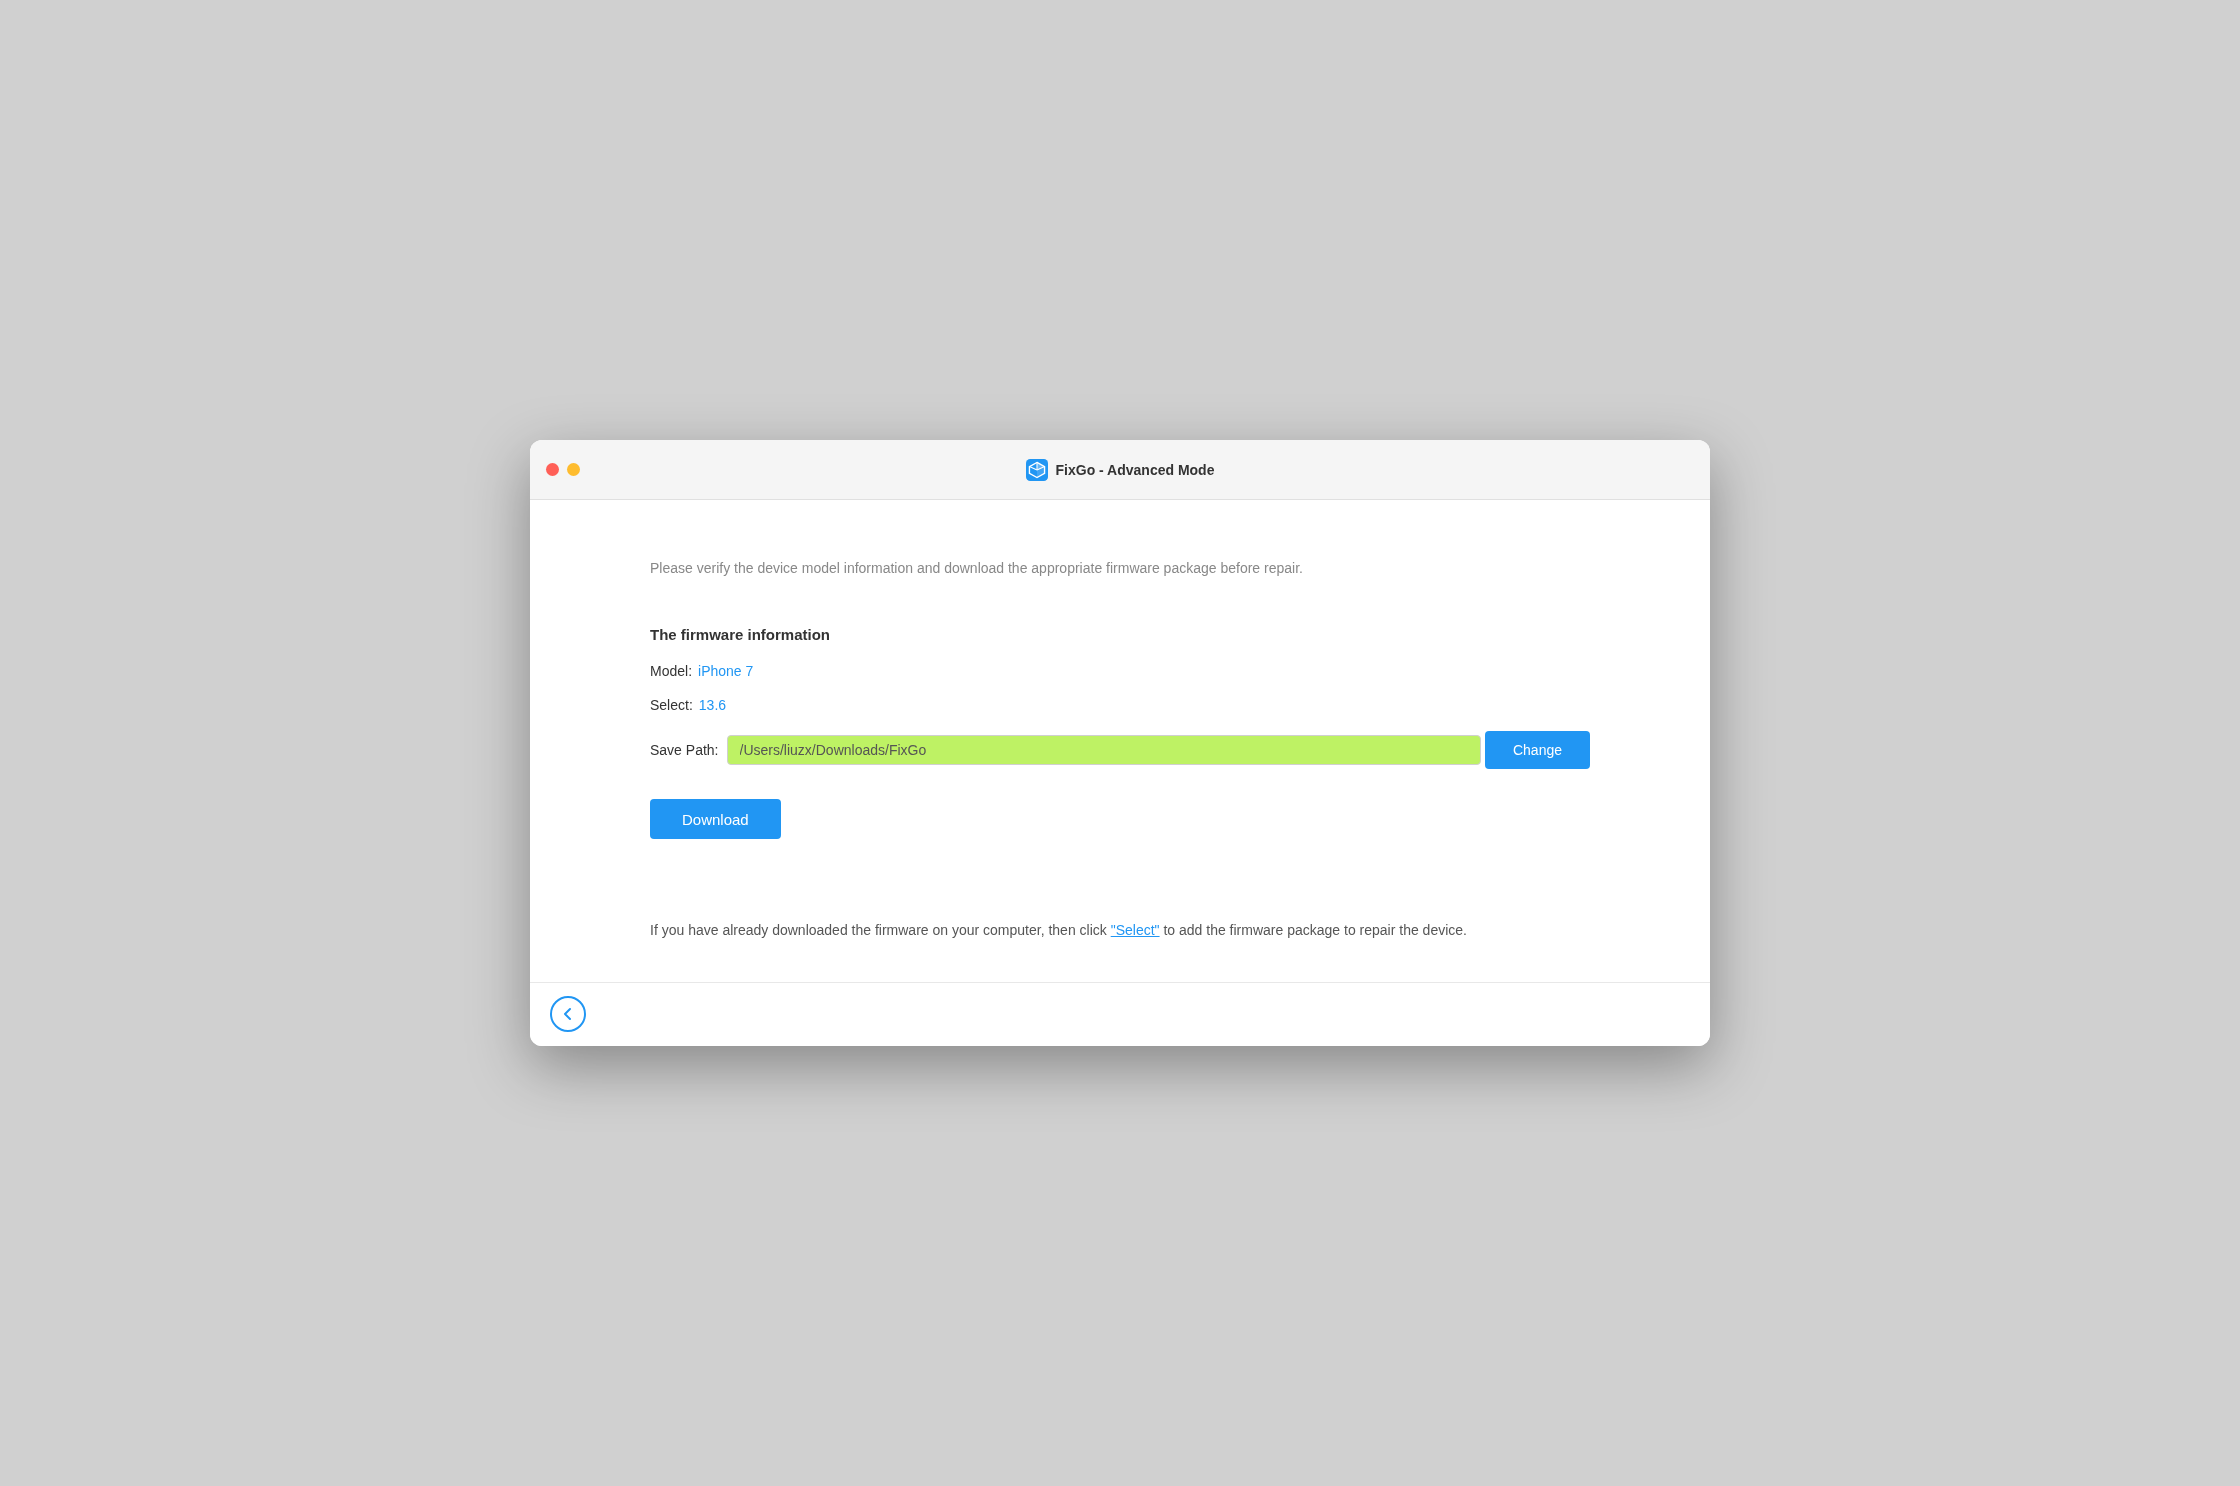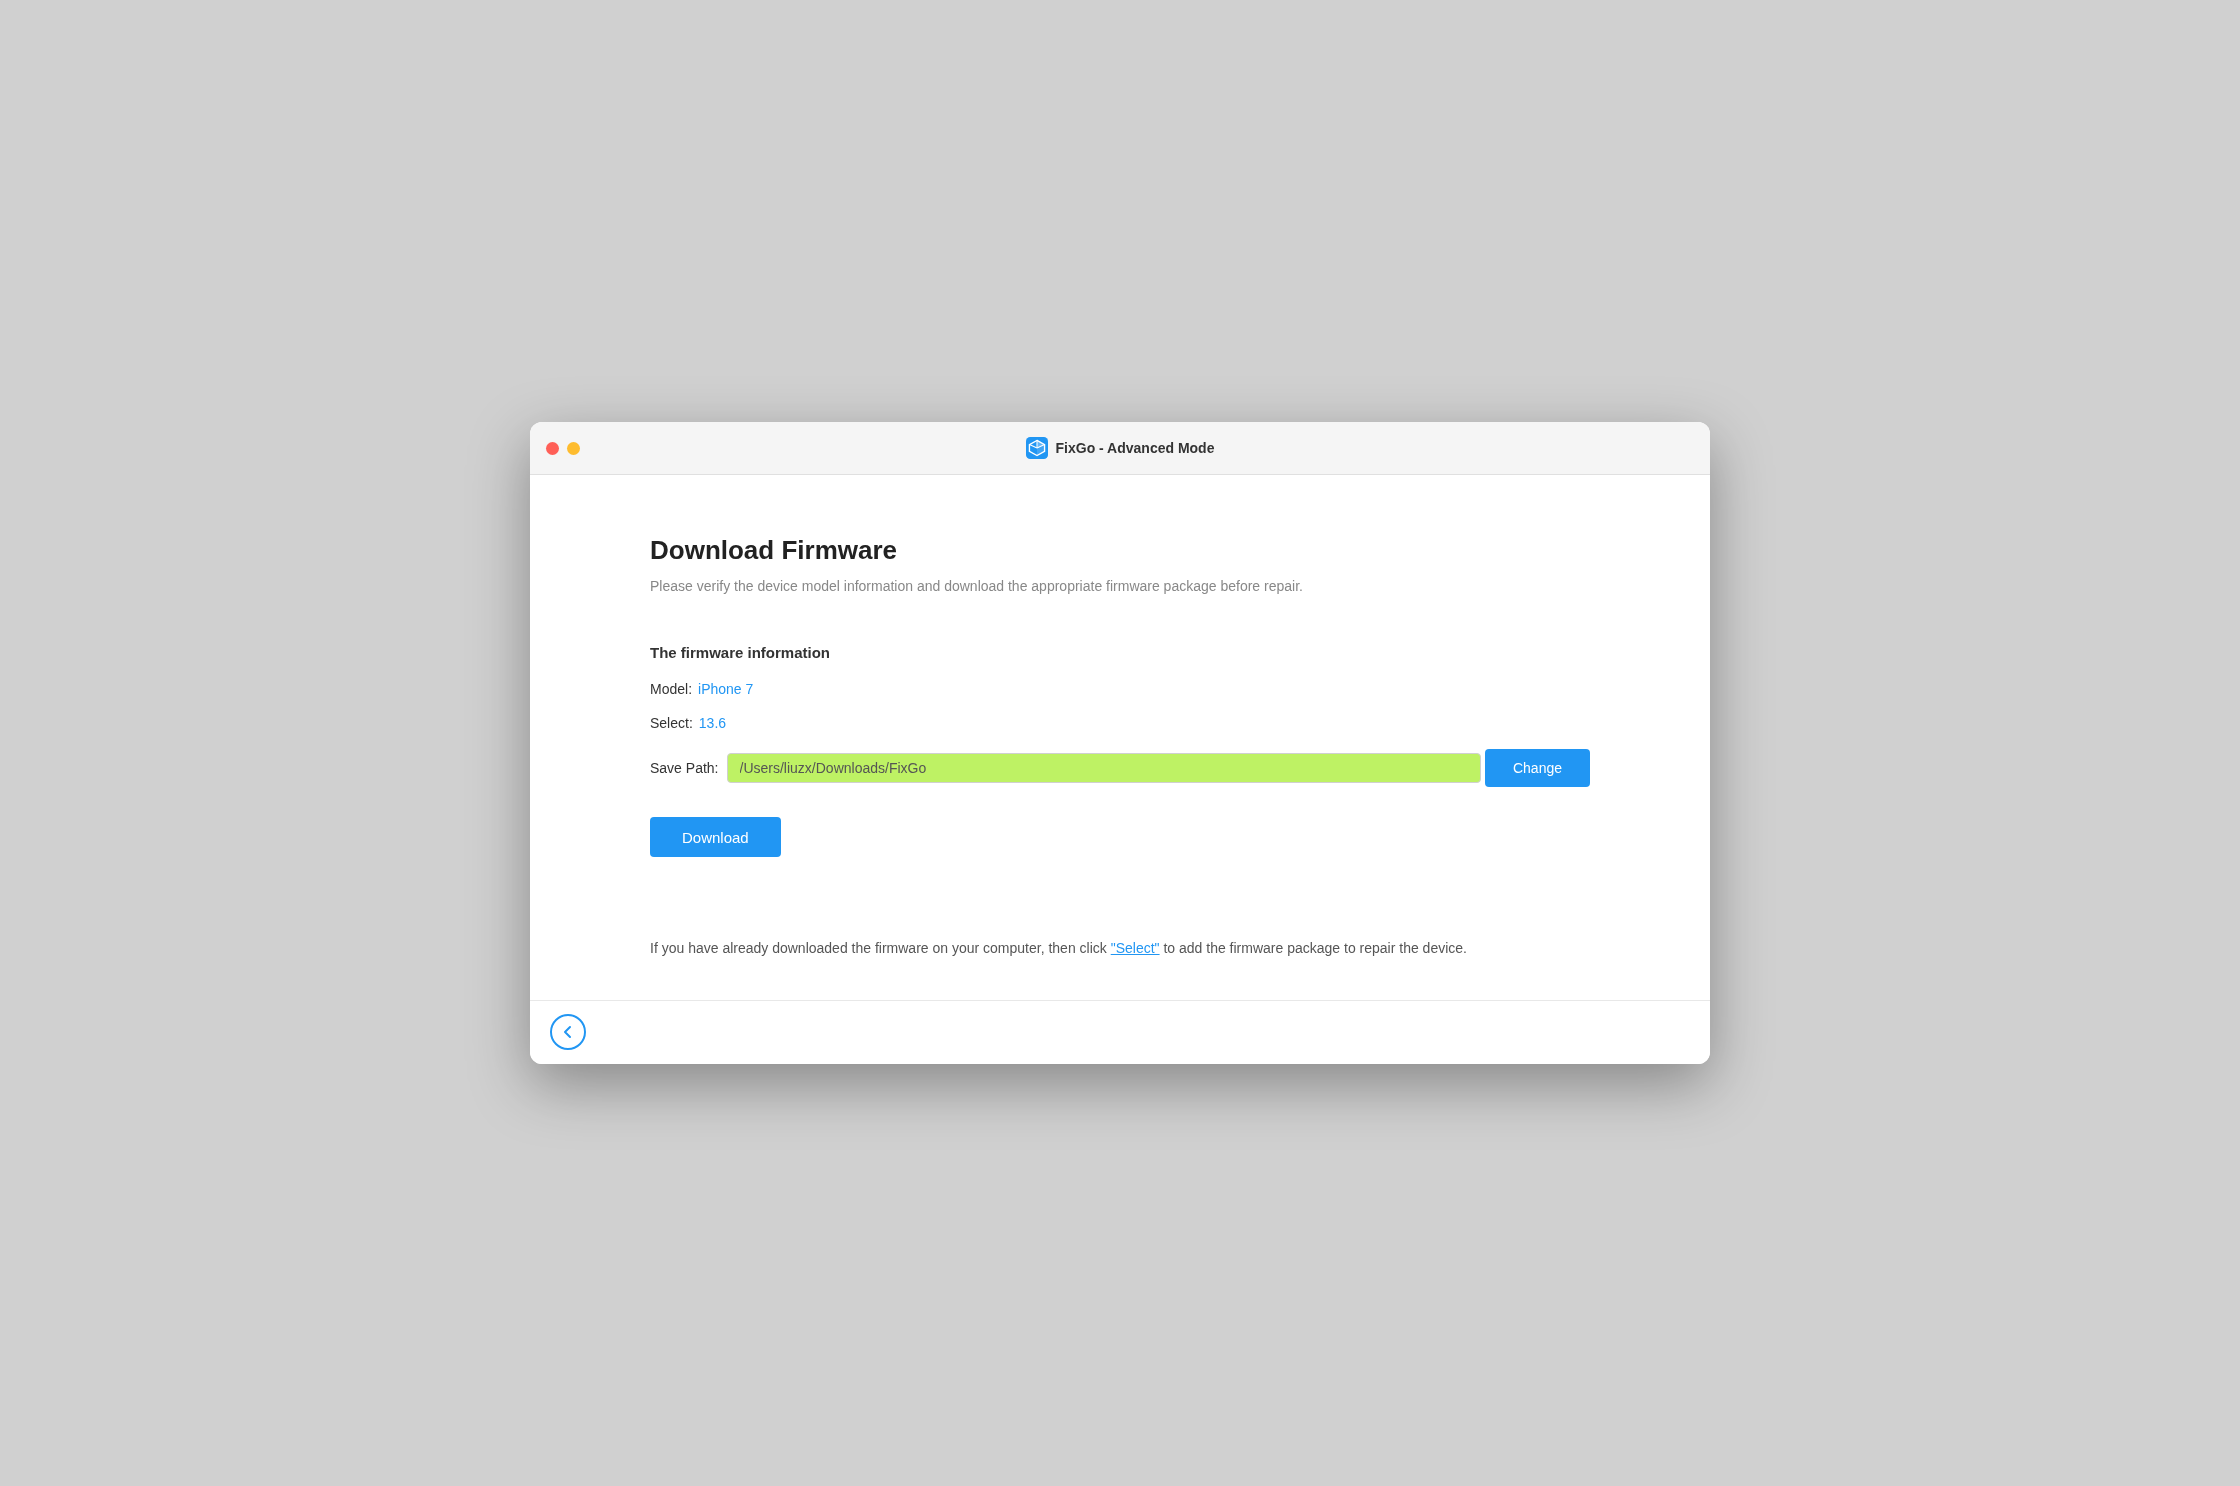--- a/index.html
+++ b/index.html
@@ -23,21 +23,21 @@
       border-radius: 12px;
       box-shadow: 0 20px 60px rgba(0,0,0,0.35);
       overflow: hidden;
       display: flex;
       flex-direction: column;
     }
 
     .titlebar {
       background: #f5f5f5;
       border-bottom: 1px solid #e0e0e0;
-      height: 53px;
+      height: 60px;
       display: flex;
       align-items: center;
       justify-content: center;
       position: relative;
       flex-shrink: 0;
     }
 
     .window-controls {
       position: absolute;
       left: 16px;
@@ -230,21 +230,20 @@
         <line x1="16" y1="5" x2="16" y2="16" stroke="white" stroke-width="1.5"></line>
         <line x1="5" y1="11" x2="16" y2="16" stroke="white" stroke-width="1.5"></line>
         <line x1="27" y1="11" x2="16" y2="16" stroke="white" stroke-width="1.5"></line>
       </svg>
       <span>FixGo - Advanced Mode</span>
     </div>
   </div>
 
   <div class="content">
 
-    <div class="page-title">Download Firmware</div>
     <div class="page-subtitle">Please verify the device model information and download the appropriate firmware package before repair.</div>
 
     <div class="firmware-section">
       <div class="firmware-section-title">The firmware information</div>
 
       <div class="info-row">
         <span class="info-label">Model:</span>
         <span class="info-value-blue">iPhone 7</span>
       </div>
 

